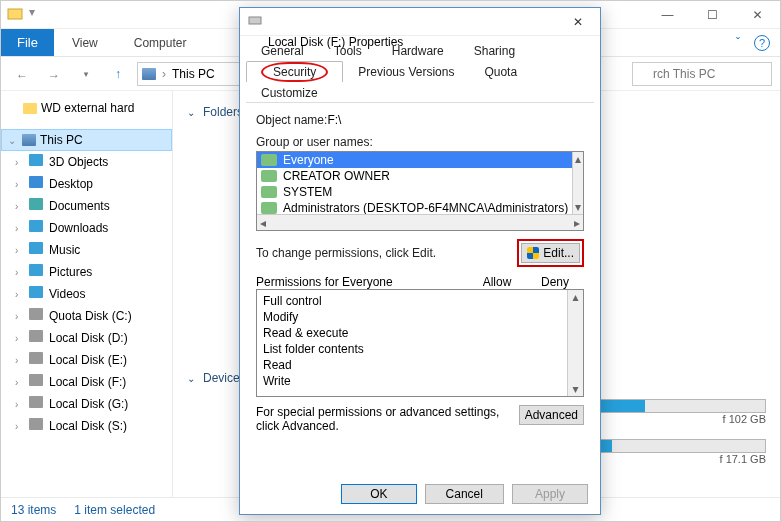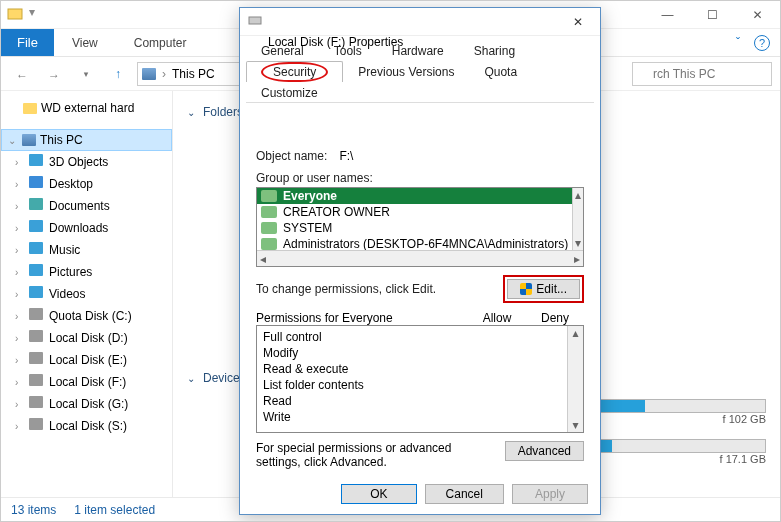--- a/index.html
+++ b/index.html
@@ -50,33 +50,33 @@
 .dlg-title .t { flex:1; font-size: 12px; margin-top: 40px; }
 .dlg-close { width: 28px; height: 20px; display:flex; align-items:center; justify-content:center; color:#333; }
 
 .tabs { display:flex; flex-wrap:wrap; padding: 4px 6px 0; }
 .tab { padding: 3px 14px; border: 1px solid transparent; border-bottom: none; color:#222; font-size:12px;text-align:right; }
 .tab.row1 { font-size:12px; }
 .tab.active { border-color:#bbb; background:#fff; border-radius: 2px 2px 0 0; }
 .circle-red { border: 2px solid #d11; border-radius: 50%/60%; padding: 1px 10px; }
 
 .dlg-body { flex:1; border-top:1px solid #ddd; margin: -1px 6px 0; padding: 10px 10px 4px; display:flex; flex-direction:column; gap:8px; overflow:hidden; }
-.row { display:flex; gap: 12px; align-items:center;margin-top:36px; }
+.row { display:flex; gap: 0; align-items:center; }
 .lbl { color:#222; }
 .listbox { border: 1px solid #888; height: 80px; display:flex; flex-direction:column; }
 .listbox .items { flex:1; overflow:hidden; display:flex; }
 .listbox .vscroll { width: 16px; background:#f0f0f0; border-left:1px solid #ccc; display:flex; flex-direction:column; align-items:center; justify-content:space-between; font-size:9px; color:#666; }
 .listbox .hscroll { height: 16px; background:#f0f0f0; border-top:1px solid #ccc; display:flex; justify-content:space-between; align-items:center; font-size:9px; color:#666; padding:0 3px;}
 .li { height: 16px; display:flex; align-items:center; gap:6px; padding:0 4px; font-size:12px; white-space:nowrap; }
-.li.sel { background:#15803d; color:#fff;font-weight:bold; }
+.li.sel { background:#3b82f6; color:#fff; }
 .usrico { width:16px; height:12px; background:#7ec07e; border-radius:2px; }
 
 .edit-row { display:flex; align-items:center; justify-content:space-between; }
 .edit-btn-wrap { border:2px solid #c00; padding:2px; }
-.btn { border:1px solid #adadad; background:#e1e1e1; padding: 2px 12px; font-size:12px; display:inline-flex; align-items:center; gap:4px; }
+.btn { border:1px solid #adadad; background:#e1e1e1; padding: 2px 5px; font-size:12px; display:inline-flex; align-items:center; gap:4px; }
 .btn.primary { border-color:#0078d7; }
 .btn:disabled, .btn.disabled { color:#9a9a9a; }
 
 .perm-head { display:flex; font-size:12px; }
 .perm-head .p-label { flex:1; }
 .perm-head .col { width:58px; text-align:center; }
 .perm-list { border:1px solid #888; height: 108px; overflow:hidden; display:flex; }
 .perm-list .items { flex:1; padding:4px 6px; }
 .perm-list .vscroll { width:16px; background:#f0f0f0; border-left:1px solid #ccc; display:flex; flex-direction:column; align-items:center; justify-content:space-between; font-size:9px; color:#666;}
 .perm-item { height:16px; font-size:12px; }

